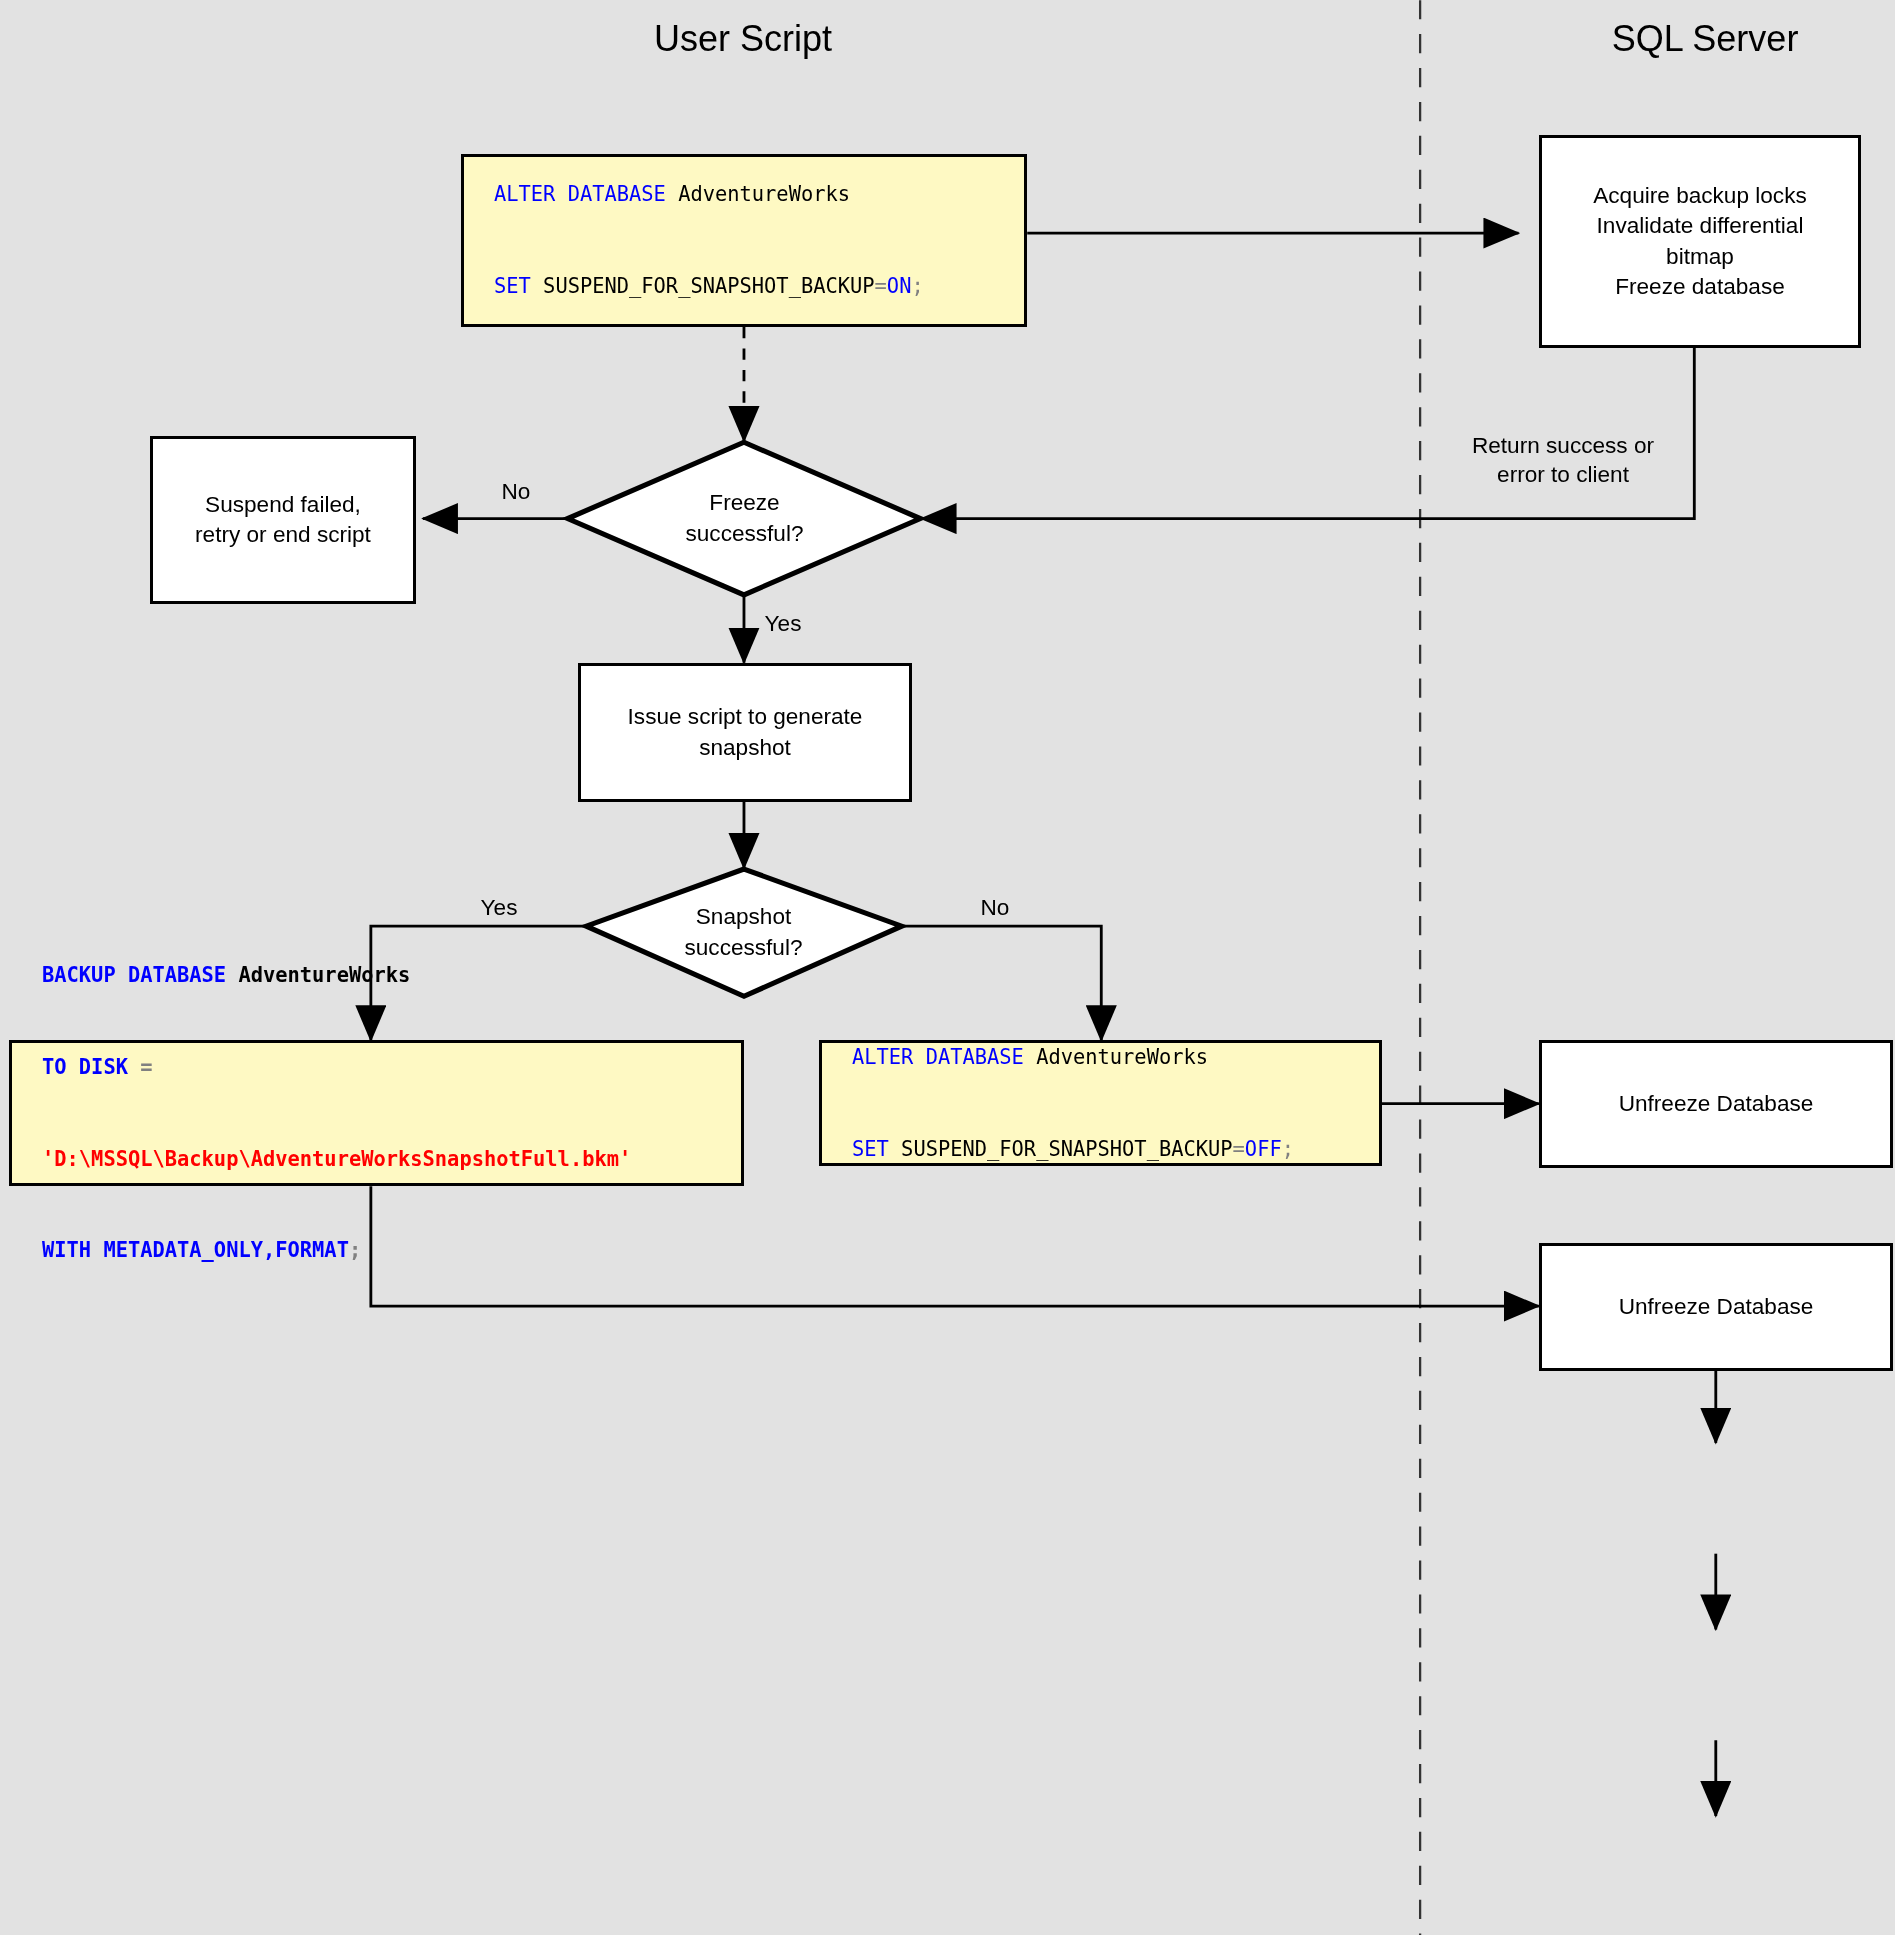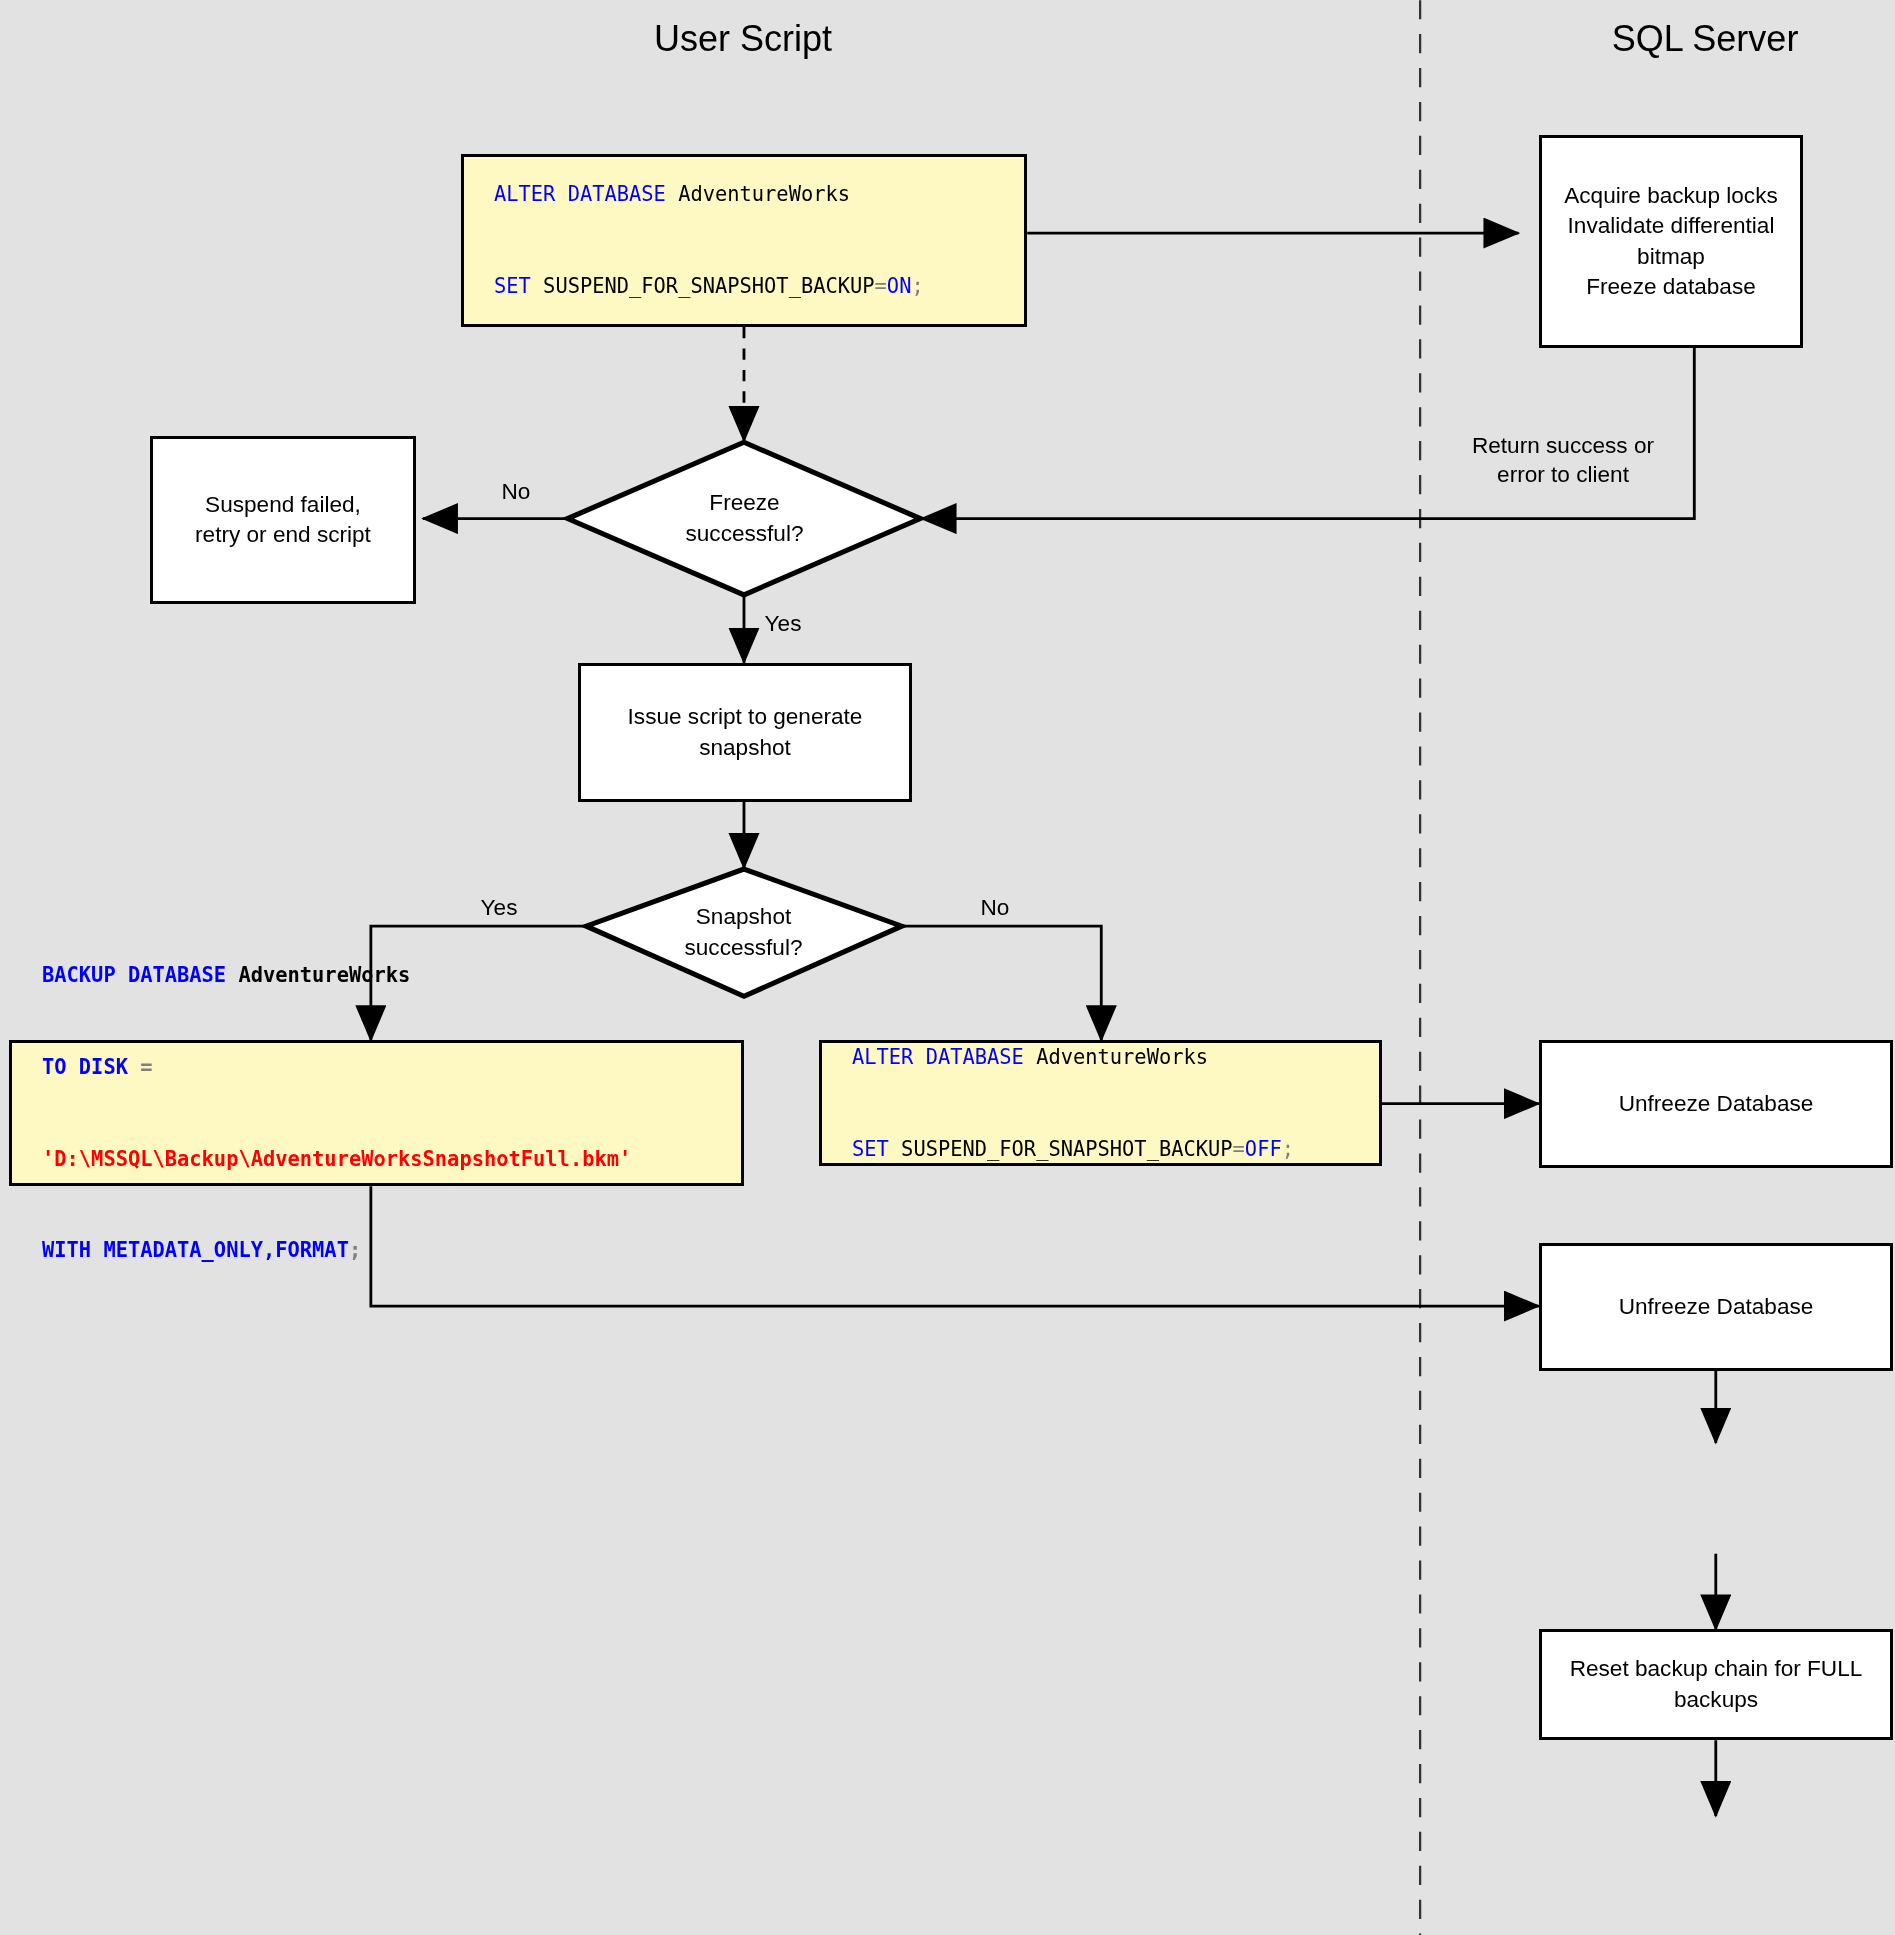--- a/index.html
+++ b/index.html
@@ -129,21 +129,21 @@
     </div>
   </div>
 
   <div class="code" style="left:819px;top:1040px;width:563px;height:126px;">
     <div>
       <div><span class="kw">ALTER DATABASE </span><span class="pl">AdventureWorks</span></div>
       <div><span class="kw">SET </span><span class="pl">SUSPEND_FOR_SNAPSHOT_BACKUP</span><span class="op">=</span><span class="kw">OFF</span><span class="op">;</span></div>
     </div>
   </div>
 
-  <div class="node" style="left:1539px;top:135px;width:264px;height:213px;">
+  <div class="node" style="left:1539px;top:135px;width:322px;height:213px;">
     <span style="white-space:pre-line;">Acquire backup locks
 Invalidate differential
 bitmap
 Freeze database</span>
   </div>
 
   <div class="node" style="left:150px;top:436px;width:266px;height:168px;">
     <span style="white-space:pre-line;">Suspend failed,
 retry or end script</span>
   </div>
@@ -155,24 +155,20 @@
 
   <div class="node" style="left:1539px;top:1040px;width:354px;height:128px;">
     <span style="white-space:pre-line;">Unfreeze Database</span>
   </div>
 
   <div class="node" style="left:1539px;top:1243px;width:354px;height:128px;">
     <span style="white-space:pre-line;">Unfreeze Database</span>
   </div>
 
 
-  <div class="node" style="left:1539px;top:1629px;width:354px;height:111px;">
-    <span style="white-space:pre-line;">Reset backup chain for FULL
-backups</span>
-  </div>
 
 
   <div class="diamond-wrap" style="left:568px;top:442px;width:353px;height:153px;">
     <div class="dtext">
         <span style="white-space:pre-line;">Freeze
 successful?</span>
       </div>
   </div>
 
   <div class="diamond-wrap" style="left:586px;top:869px;width:315px;height:127px;">

